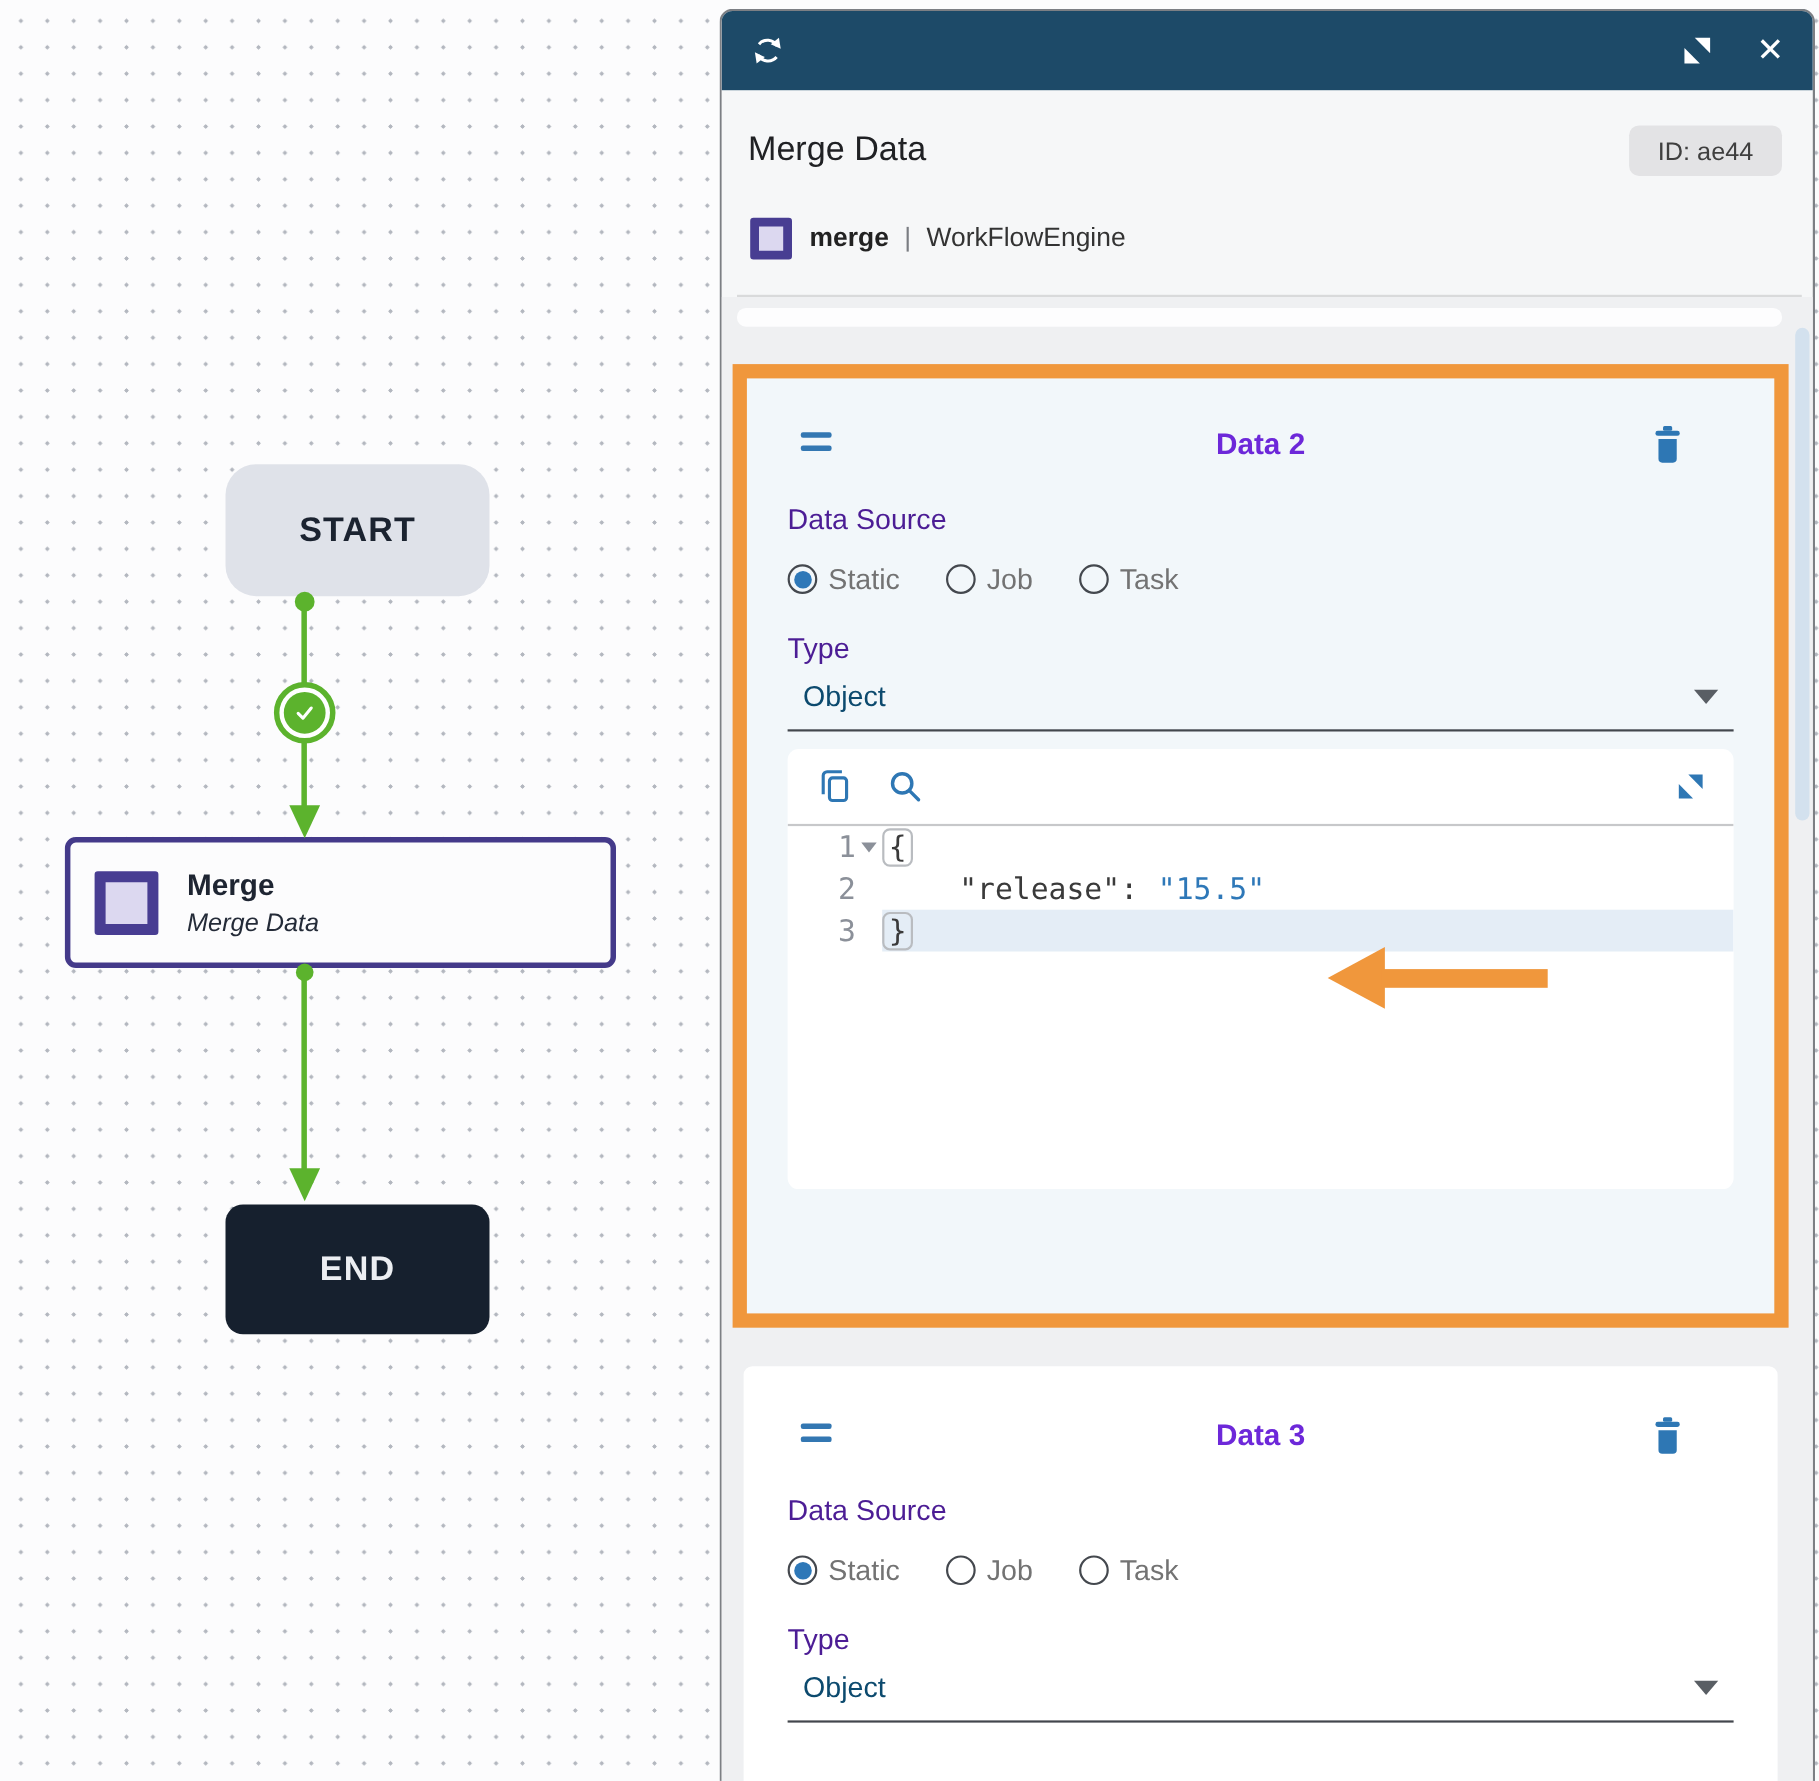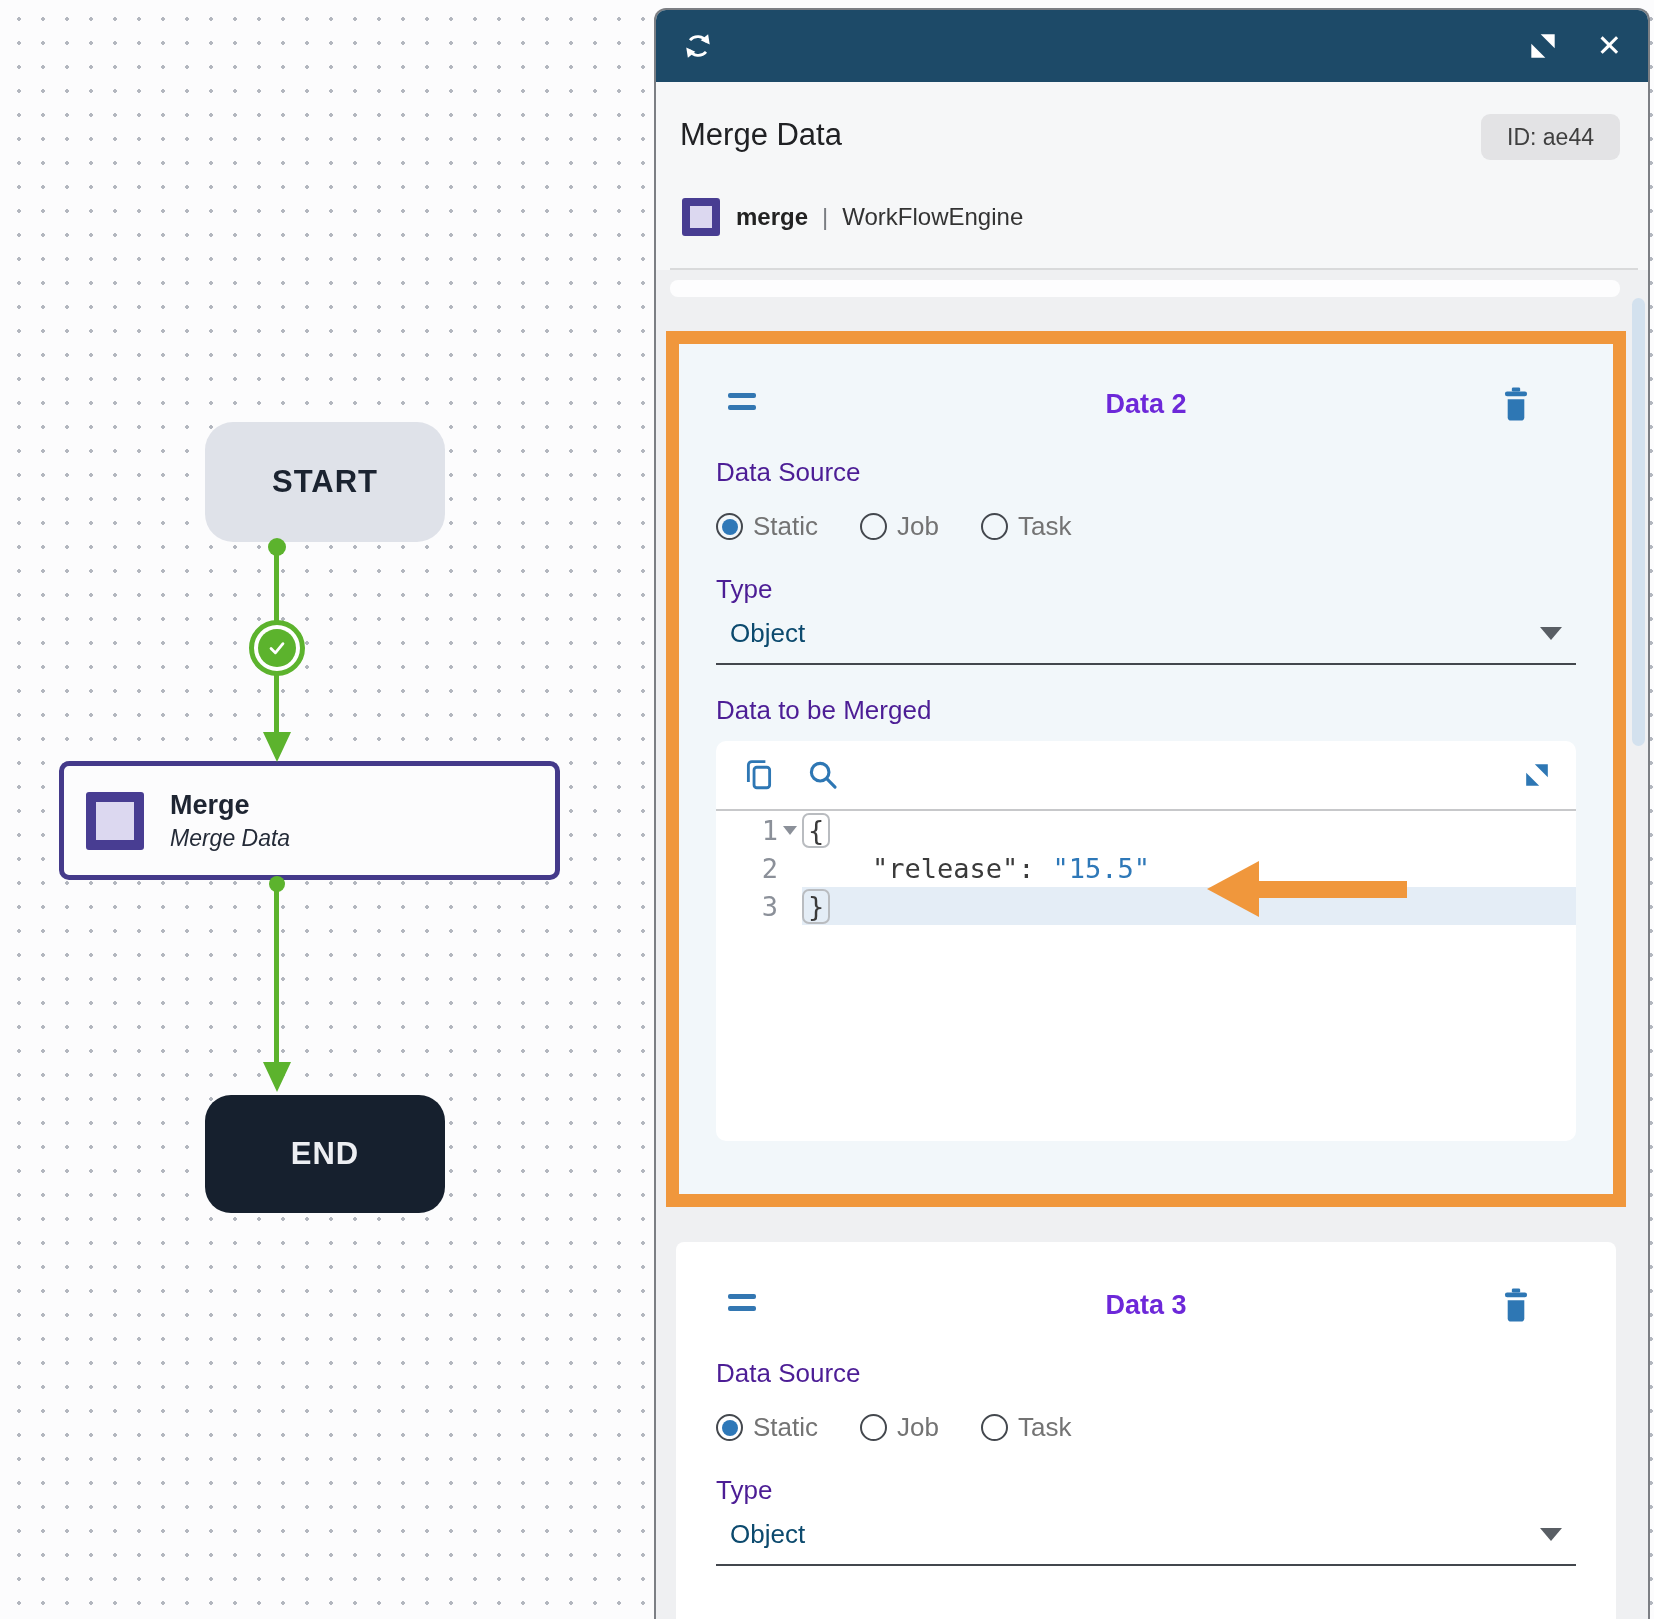--- a/index.html
+++ b/index.html
@@ -10,21 +10,21 @@
   
   .canvas { position:absolute; inset:0;
     background-image: radial-gradient(#b3b7bf 1.7px, transparent 2px);
     background-size: 24px 24px; background-position: 7px 7px; }
 
   .node { position:absolute; display:flex; align-items:center; justify-content:center;margin-left:48px; }
   .node-start { left:157px; top:422px; width:240px; height:120px; background:#dfe2e9;
     border-radius:28px; }
   .node-start .node-label { font-size:31px; font-weight:700; color:#1b2330; letter-spacing:1px; }
   .node-end { left:157px; top:1095px; width:240px; height:118px; background:#16202e;
-    border-radius:26px; }
+    border-radius:16px; }
   .node-end .node-label { font-size:31px; font-weight:700; color:#eceef2; letter-spacing:1px; }
 
   .node-merge { left:11px; top:761px; width:501px; height:119px; background:#fcfcfd;
     border:5px solid #443a8a; border-radius:10px; justify-content:flex-start; padding-left:22px; }
   .merge-node-icon { width:58px; height:58px; border:10px solid #483d92; background:#dcd8f0;
     border-radius:3px; flex:0 0 auto; }
   .merge-node-text { margin-left:26px; display:flex; flex-direction:column; gap:4px; }
   .merge-node-title { font-size:27px; font-weight:700; color:#1e2532; }
   .merge-node-sub { font-size:23px; font-style:italic; color:#242b38; }
 
@@ -245,21 +245,20 @@
         <span class="radio-label">Task</span>
       </div>
     </div>
 
     <div class="field-label">Type</div>
     <div class="select-row">
       <span class="select-value">Object</span>
       <span class="select-caret"></span>
     </div>
 
-    <div class="field-label merged-label">Data to be Merged</div>
 
     <div class="editor">
       <div class="editor-toolbar">
         <div class="icon-btn">
           <svg width="34" height="34" viewBox="0 0 24 24">
             <rect x="8.5" y="6.5" width="11" height="14.5" rx="2" stroke="#2e77b4" stroke-width="2" fill="none"></rect>
             <path d="M4.5 17 V5 a2.5 2.5 0 0 1 2.5 -2.5 h9.5" stroke="#2e77b4" stroke-width="2" fill="none"></path>
           </svg>
         </div>
         <div class="gap"></div>

